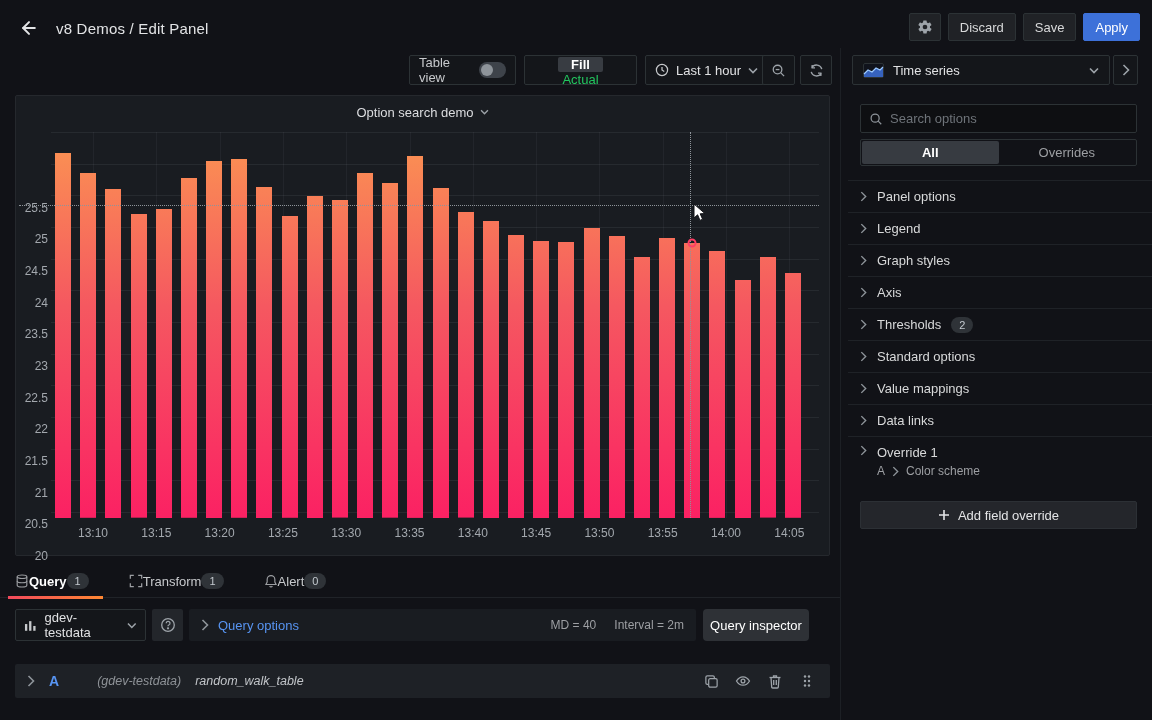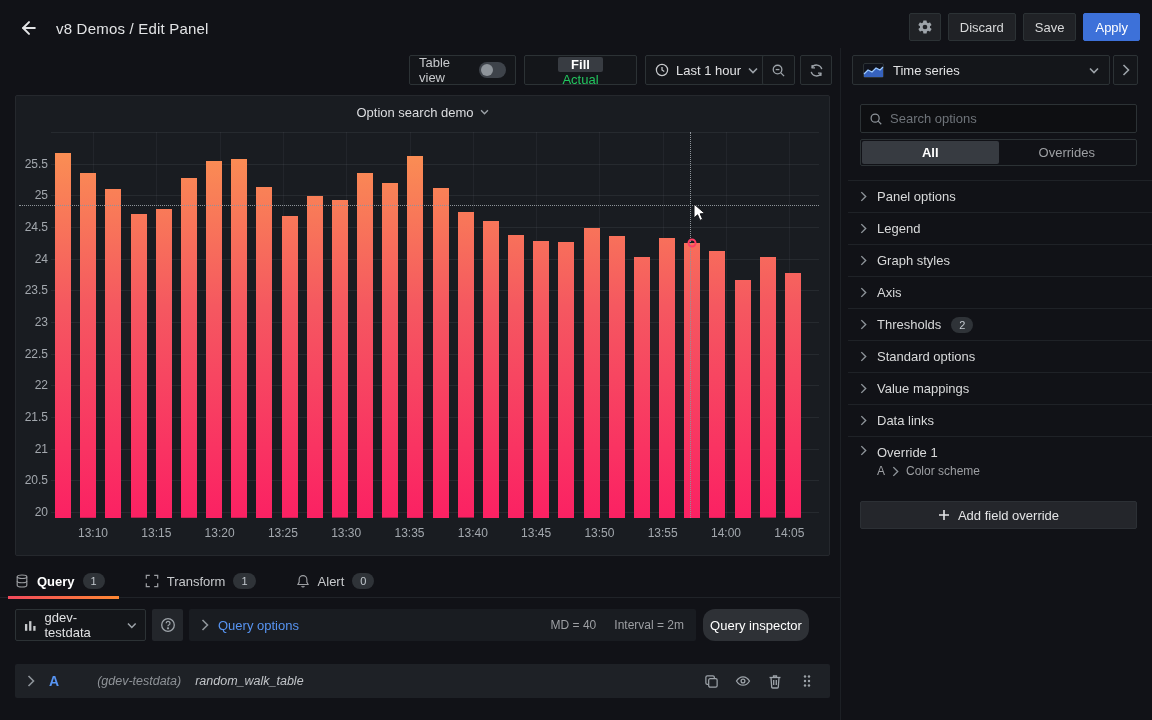--- a/index.html
+++ b/index.html
@@ -32,21 +32,21 @@
   .vizpick { left:852px; top:55px; width:258px; padding:0 10px; gap:9px; cursor:pointer; color:#e0e1e3; font-weight:500; }
   .vizpick .caret { margin-left:auto; }
   .viz-expand { left:1113px; }
 
   
   .panel { position:absolute; left:15px; top:95px; width:815px; height:461px; background:#191c21; border:1px solid #25282d; border-radius:2px; }
   .panel-title { position:absolute; left:0; top:3px; width:100%; height:26px; display:flex; align-items:center; justify-content:center; gap:6px; font-size:13px; font-weight:500; color:#dcdde0; cursor:pointer; }
   .plot { position:absolute; left:0; top:0; width:100%; height:100%; }
   .gline-h { position:absolute; height:1px; background:rgba(210,225,240,0.07); }
   .gline-v { position:absolute; width:1px; background:rgba(210,225,240,0.05); }
-  .ylab { position:absolute; width:32px; text-align:right; font-size:12px; color:#a3a8ae; }
+  .ylab { position:absolute; width:32px; text-align:right; font-size:12px; color:#a3a8ae;margin-top:44px; }
   .xlab { position:absolute; transform:translateX(-50%); font-size:12px; color:#a3a8ae; }
   .bar { position:absolute; width:16px; background-size:100% 386px; background-position:bottom; background-repeat:no-repeat; }
   .xhair-v { position:absolute; width:0; border-left:1px dotted #8e949a; }
   .xhair-h { position:absolute; height:0; border-top:1px dotted #8e949a; }
   .hover-dot { position:absolute; width:9px; height:9px; border-radius:50%; border:2px solid #ff3d64; transform:translate(-50%,-50%); }
   .cursor { position:absolute; }
 
   
   .side-divider { position:absolute; left:840px; top:48px; bottom:0; width:1px; background:#1d2025; }
   .search-wrap { position:absolute; left:860px; top:104px; width:277px; height:29px; background:#0e0f12; border:1px solid #2c3235; border-radius:2px; display:flex; align-items:center; padding:0 8px; gap:7px; color:#6e7379; }
@@ -60,32 +60,32 @@
   .sect .chev { color:#8e949a; flex:0 0 auto; display:flex; }
   .sect .lbl { font-size:13px; font-weight:500; color:#d8d9da; }
   .badge { background:#2f3338; color:#c3c9cf; font-size:11px; padding:2px 8px; border-radius:9px; }
   .sect.tall { min-height:48px; align-items:flex-start; padding-top:8px; }
   .sect .col { display:flex; flex-direction:column; gap:4px; }
   .sect .sub { font-size:12px; color:#9d9fa3; display:flex; align-items:center; gap:7px; }
   .add-override { position:absolute; left:860px; top:501px; width:277px; height:28px; background:#24262b; border:1px solid #2c3035; border-radius:2px; display:flex; align-items:center; justify-content:center; gap:8px; font-size:13px; color:#e3e4e6; cursor:pointer; }
 
   
   .tabsbar { position:absolute; left:0; top:565px; width:840px; height:33px; border-bottom:1px solid #202328; display:flex; align-items:center; padding-left:15px; gap:40px; }
-  .qtab { position:relative; height:33px; display:flex; align-items:center; gap:8px; font-size:13px; color:#9d9fa3; cursor:pointer;justify-content:space-between; }
+  .qtab { position:relative; height:33px; display:flex; align-items:center; font-size:13px; color:#9d9fa3; cursor:pointer;justify-content:space-between; }
   .qtab .tlbl { color:#c7c9cc; }
   .qtab.active .tlbl { color:#ffffff; font-weight:700; }
   .qtab.active::after { content:''; position:absolute; left:-7px; right:-14px; bottom:-1px; height:3px; background:linear-gradient(90deg,#f2495c,#ff8833); }
 
   
   .ds-picker { position:absolute; left:15px; top:609px; width:131px; height:32px; background:#14161a; border:1px solid #2c3235; border-radius:2px; display:flex; align-items:center; padding:0 8px; gap:7px; font-size:13px; color:#e0e1e3; cursor:pointer; }
   .help-btn { position:absolute; left:152px; top:609px; width:31px; height:32px; background:#23262b; border-radius:2px; display:flex; align-items:center; justify-content:center; color:#9da3a9; cursor:pointer; }
   .qopts { position:absolute; left:189px; top:609px; width:507px; height:32px; background:#191c21; border-radius:2px; display:flex; align-items:center; padding:0 12px; gap:9px; }
   .qopts .link { color:#5794f2; font-size:13px; font-weight:500; cursor:pointer; }
   .qopts .meta { margin-left:auto; display:flex; gap:18px; font-size:12px; color:#9d9fa3; }
-  .inspector { position:absolute; left:703px; top:609px; width:106px; height:32px; background:#2e3136; border-radius:12px; display:flex; align-items:center; justify-content:center; font-size:13px; font-weight:500; color:#ffffff; cursor:pointer; }
+  .inspector { position:absolute; left:703px; top:609px; width:106px; height:32px; background:#2e3136; border-radius:4px; display:flex; align-items:center; justify-content:center; font-size:13px; font-weight:500; color:#ffffff; cursor:pointer; }
   .qrow { position:absolute; left:15px; top:664px; width:815px; height:34px; background:#1e2126; border-radius:2px; display:flex; align-items:center; padding:0 12px; gap:14px; }
   .qrow .chev { color:#8e949a; display:flex; cursor:pointer; }
   .qrow .ref { color:#5794f2; font-size:14px; font-weight:700; cursor:pointer; }
   .qrow .ds { color:#8e9297; font-size:12.5px; font-style:italic; margin-left:24px; }
   .qrow .scen { color:#c2c5c9; font-size:12.5px; font-style:italic; }
   .qrow .actions { margin-left:auto; display:flex; gap:10px; align-items:center; color:#9da3a9; }
   .qrow .actions .act { width:22px; height:22px; display:flex; align-items:center; justify-content:center; cursor:pointer; }
 
   svg { display:block; }
 </style>

